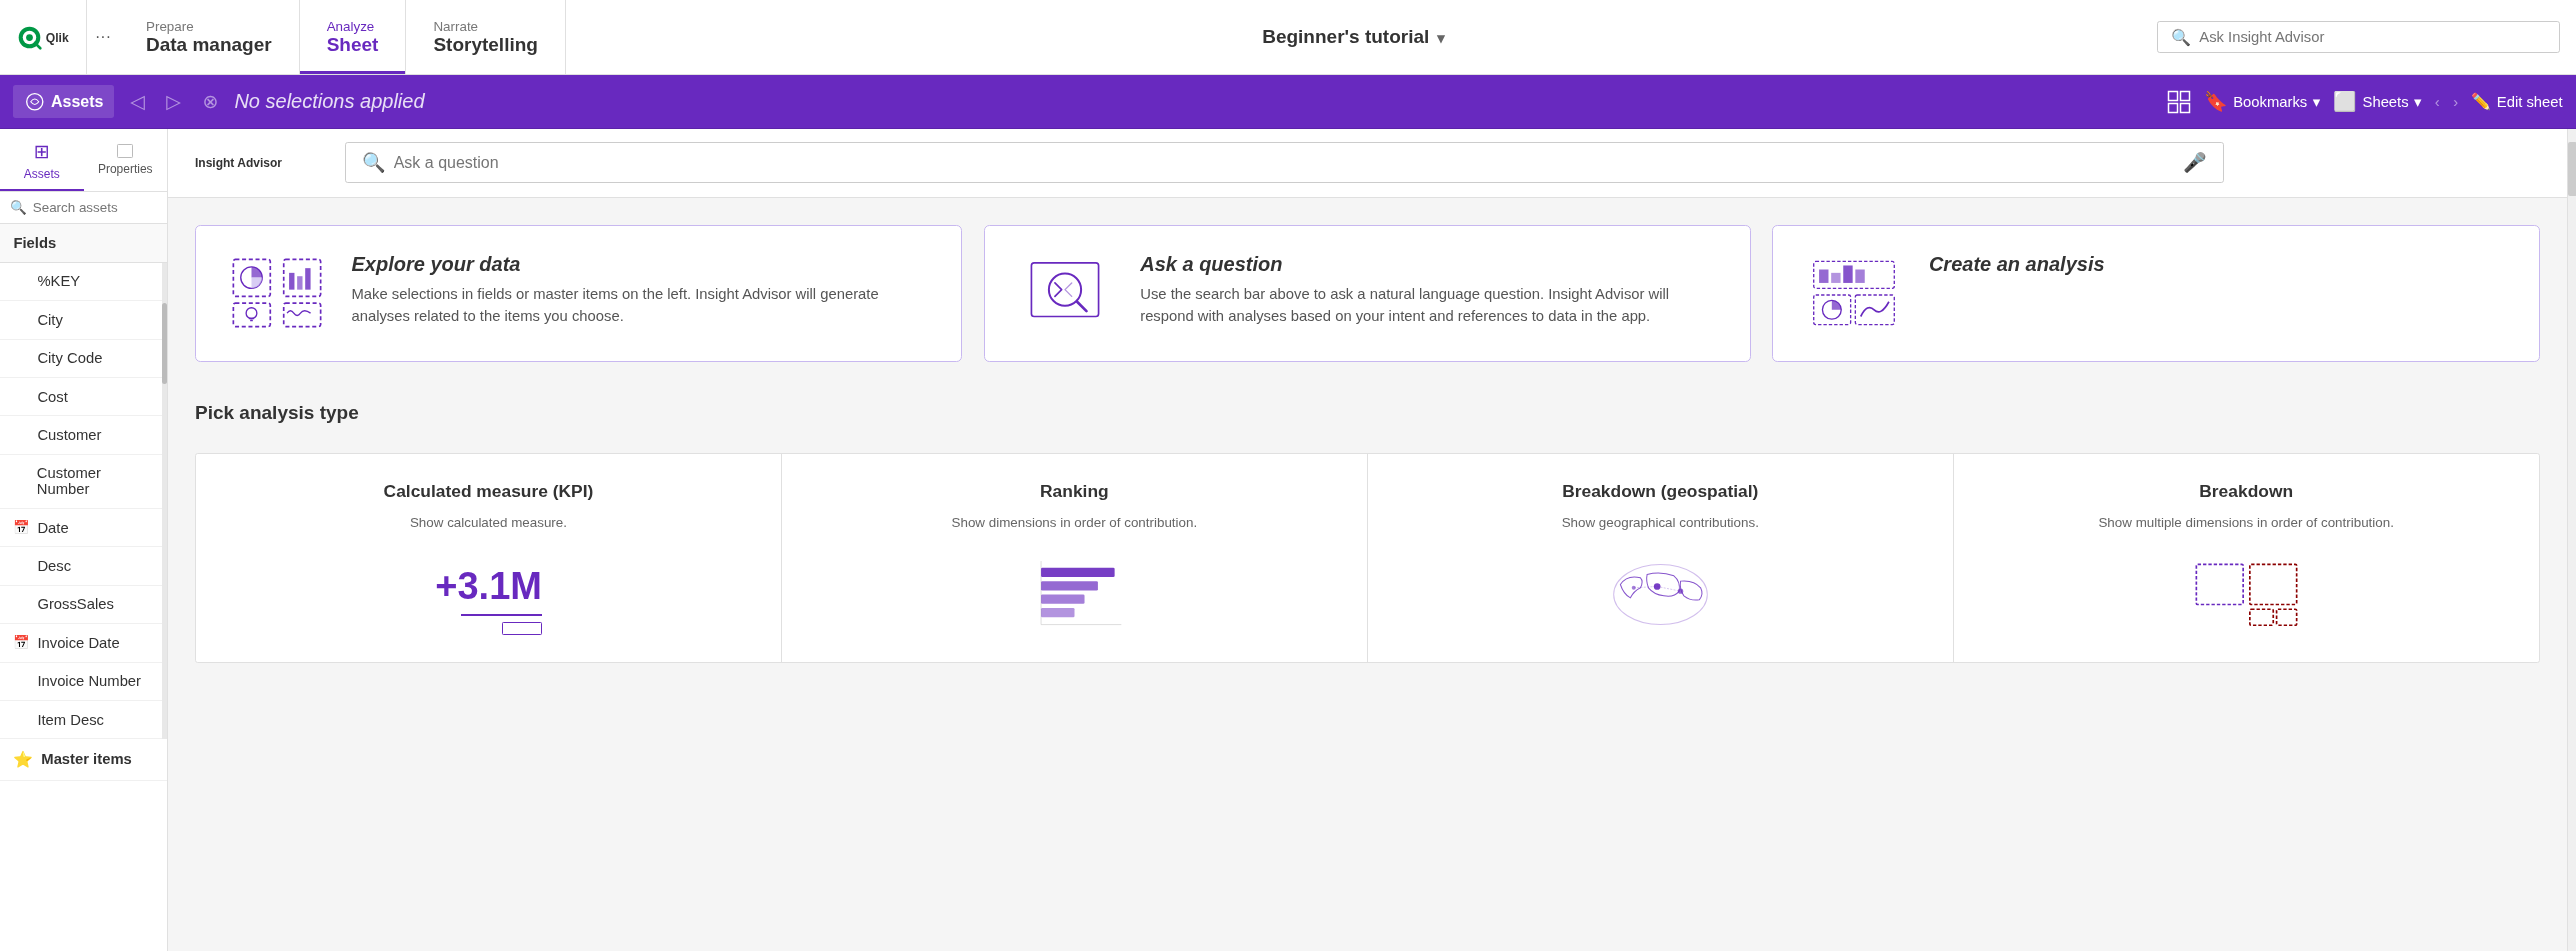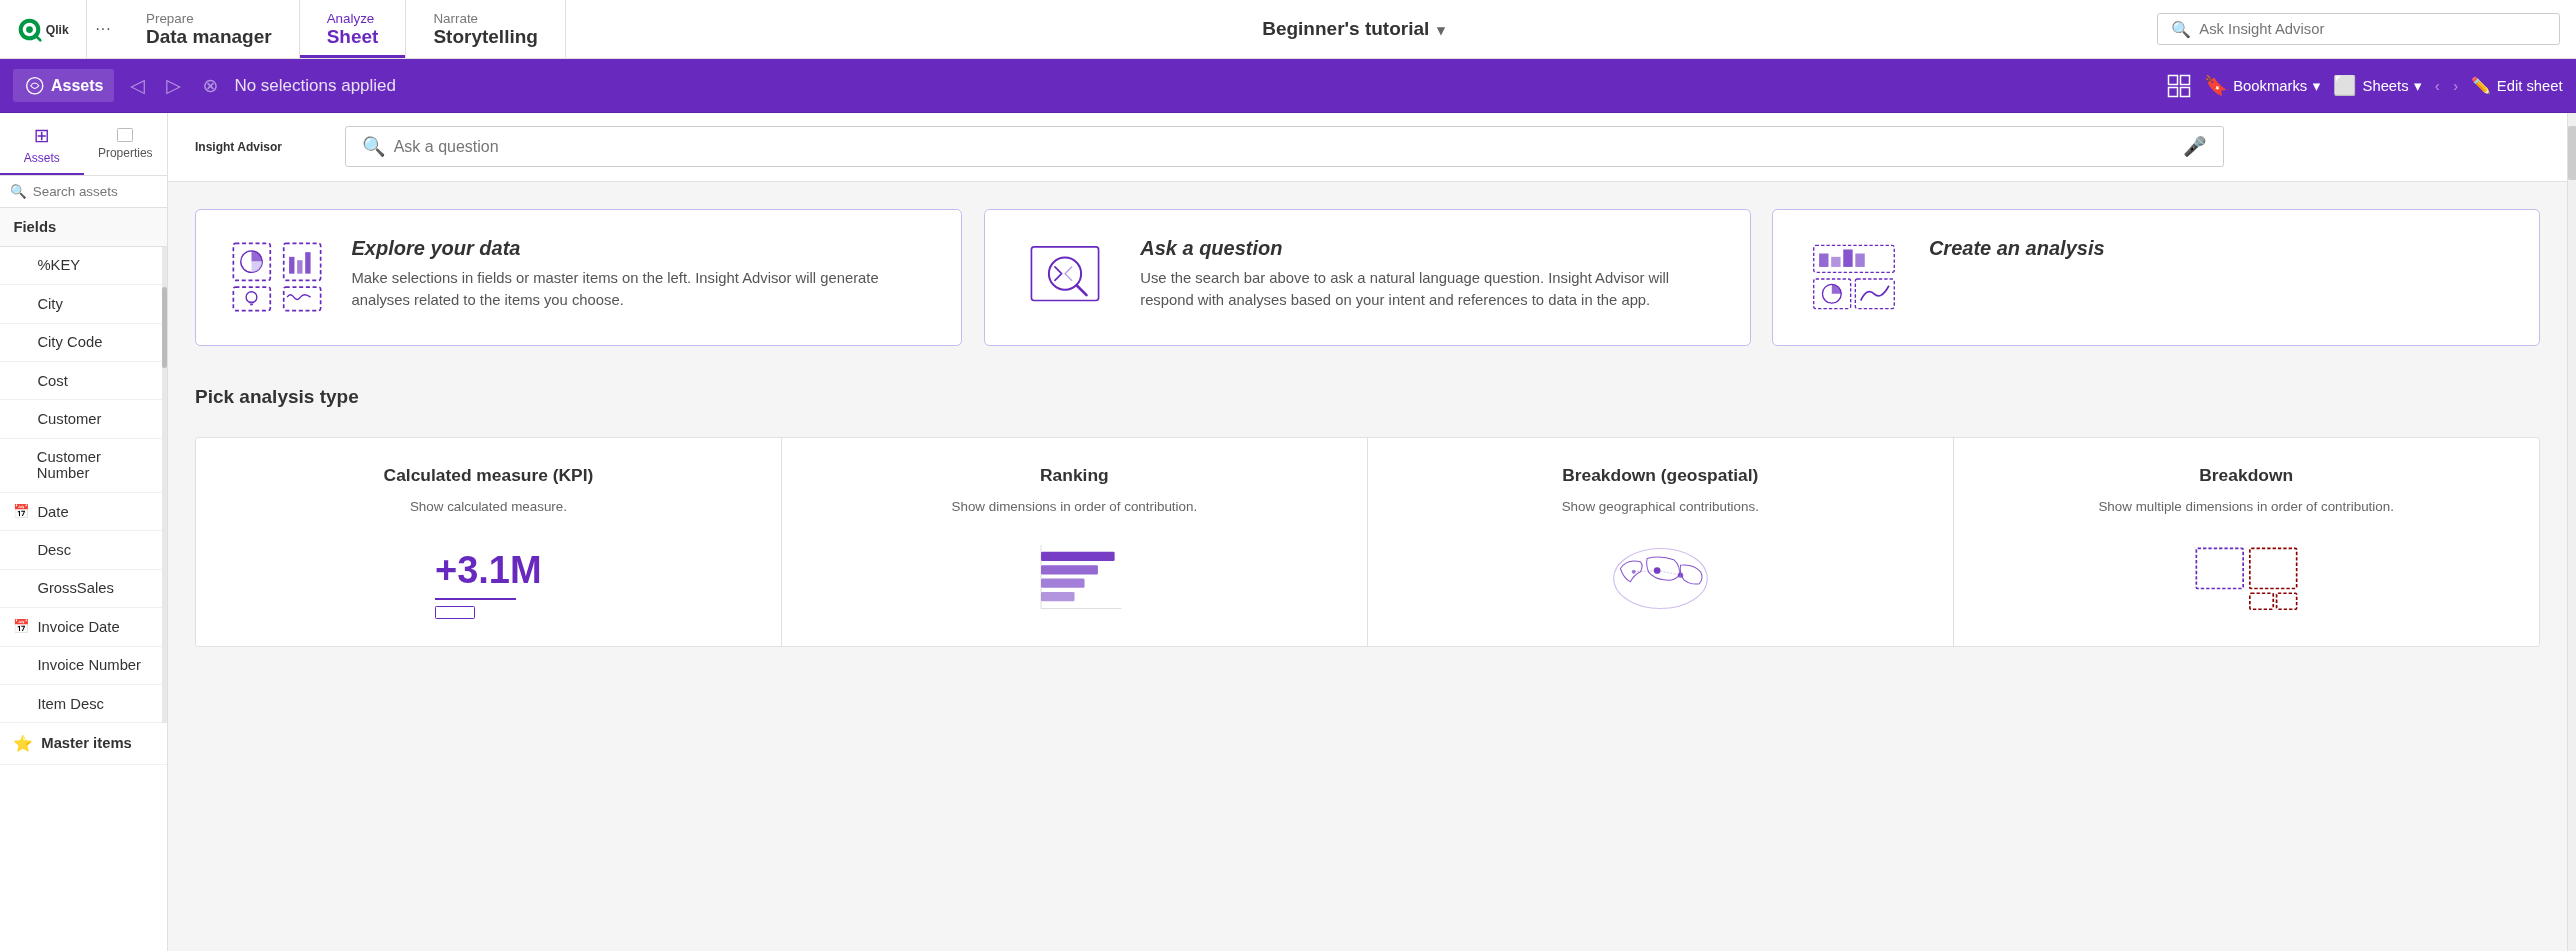--- a/index.html
+++ b/index.html
@@ -1,20 +1,20 @@
 <!DOCTYPE html>
 <html style="font-size:10.7px"><head>
   <meta charset="utf-8">
   <style>
     * { box-sizing: border-box; margin: 0; padding: 0; }
     body { font-family: 'Segoe UI', Arial, sans-serif; font-size: 9.4px; background: #f5f5f5; color: #333; overflow: hidden; width: 2576px; height: 951px; }
 
     
     .top-nav {
-      display: flex; align-items: stretch; height: 59px;
+      display: flex; align-items: stretch; height: 75px;
       background: #fff; border-bottom: 0.7px solid #e0e0e0;
     }
     .nav-logo {
       display: flex; align-items: center; padding: 0 16px; gap: 8px;
       border-right: 0.7px solid #e0e0e0;
     }
     .qlik-logo {
       width: 54px; height: 27px;
     }
     .nav-dots {
@@ -59,21 +59,21 @@
     .toolbar-btn {
       display: flex; align-items: center; gap: 5.4px; color: #fff; font-size: 14.8px;
       padding: 5.4px 10.7px; border-radius: 2.7px; cursor: pointer;
     }
     .toolbar-btn svg { width: 21.5px; height: 21.5px; }
     .toolbar-icon-btn {
       color: #fff; font-size: 19px; cursor: pointer; padding: 5.4px;
       display: flex; align-items: center; justify-content: center;
     }
     .no-selections {
-      color: #fff; font-size: 17px; opacity: 0.85; flex: 1;
+      color: #fff; font-size: 20px; opacity: 0.85; flex: 1; font-style: italic;
     }
     .toolbar-right {
       display: flex; align-items: center; gap: 13.4px; margin-left: auto;
     }
     .toolbar-right-btn {
       display: flex; align-items: center; gap: 5.4px; color: #fff; font-size: 14.8px; cursor: pointer;
     }
 
     
     .main-layout {
@@ -180,21 +180,21 @@
     }
     .analysis-card:last-child { border-right: none; }
     .analysis-card-title { font-size: 17.4px; font-weight: 700; color: #333; }
     .analysis-card-desc { font-size: 13.4px; color: #666; }
     .analysis-card-visual {
       width: 107px; height: 81px; display: flex; align-items: center; justify-content: center; margin-top: 10.7px;
     }
 
     
     .kpi-visual {
-      display: flex; flex-direction: column; align-items: flex-start; justify-content: flex-end;
+      display: flex; flex-direction: column; align-items: flex-end; justify-content: flex-end;
       height: 81px; width: 107px;
     }
     .kpi-underline { width: 81px; height: 2.7px; background: #6829bf; margin-top: 5.4px; }
 
     
     svg { overflow: visible; }
   </style>
 </head>
 <body>
 

